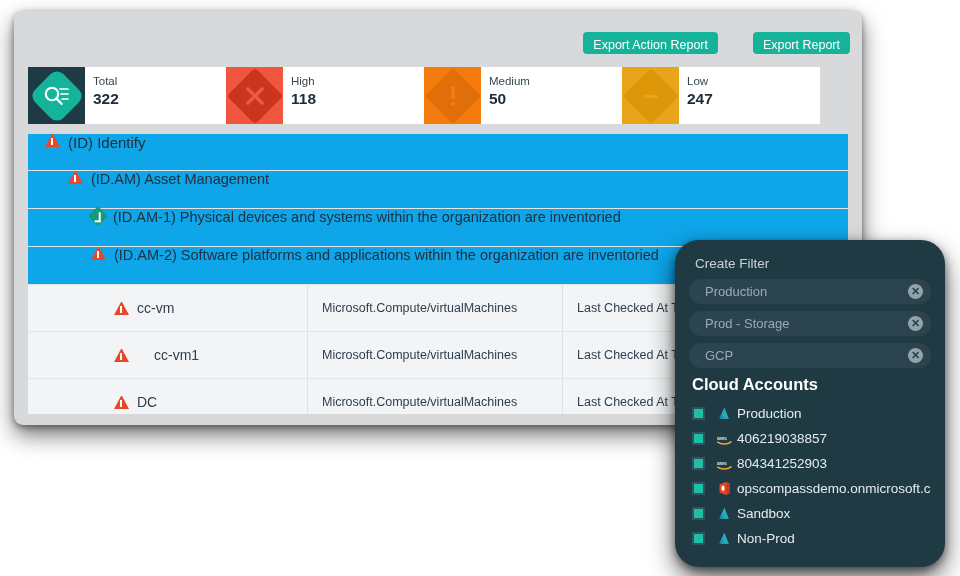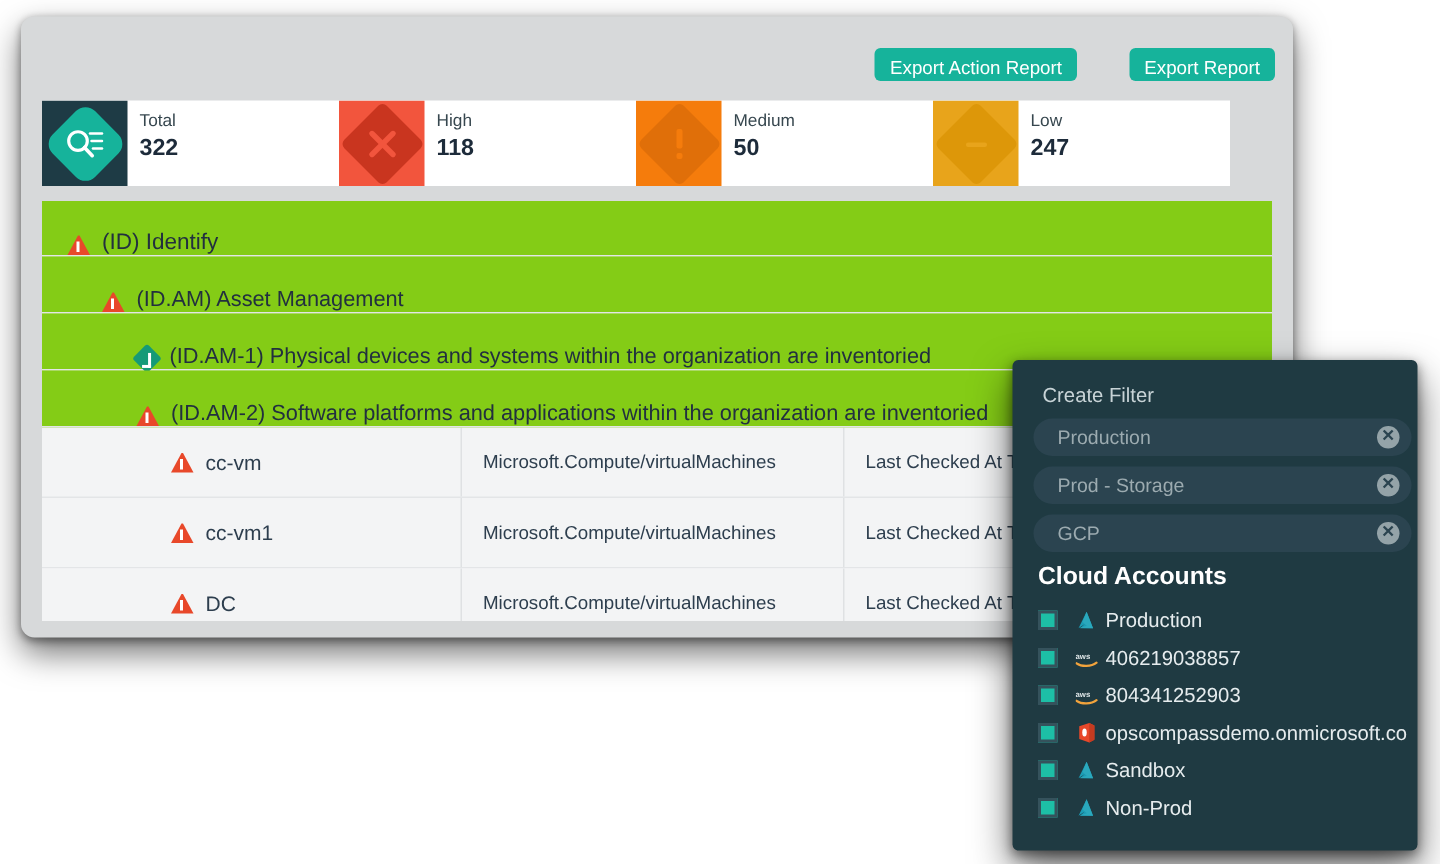--- a/index.html
+++ b/index.html
@@ -131,23 +131,23 @@
     top: 123px;
     width: 820px;
     height: 280px;
     background: #ffffff;
     overflow: hidden;
   }
 
   .list-row {
     position: relative;
     border-bottom: 1px solid #e3e5e7;
-    background: #84cc16;
-    display: flex;
-    align-items: flex-end;
+    background: #0ea5e9;
+    display: flex;
+    align-items: flex-start;
   }
   .row-l0 { height: 37px; padding-left: 17px; }
   .row-l1 { height: 38px; padding-left: 40px; }
   .row-l2 { height: 38px; padding-left: 63px; }
 
   .row-text {
     font-size: 14.5px;
     color: #22303f;
     margin-left: 8px;
     white-space: nowrap;
@@ -243,23 +243,23 @@
   .cell-checked  { width: 285px; border-right: none; }
 
   
   #filter-panel {
     position: absolute;
     left: 675px;
     top: 240px;
     width: 270px;
     height: 327px;
     background: #1f3a42;
-    border-radius: 4px;
+    border-radius: 24px;
     box-shadow: 0 12px 26px rgba(0,0,0,0.6), 0 3px 8px rgba(0,0,0,0.45);
-    padding: 14px 4px 0 14px;
+    padding: 14px 14px 0 14px;
     overflow: hidden;
   }
   #filter-title {
     font-size: 13.5px;
     color: #c7d3d6;
     margin: 2px 0 8px 6px;
   }
   .filter-pill {
     height: 25px;
     background: #2b4450;
@@ -429,21 +429,21 @@
             <div class="cell cell-name">
               <span class="warn-tri"></span>
               <span style="margin-left:8px">cc-vm</span>
             </div>
             <div class="cell cell-type">Microsoft.Compute/virtualMachines</div>
             <div class="cell cell-checked">Last Checked At Today</div>
           </div>
           <div class="data-row">
             <div class="cell cell-name">
               <span class="warn-tri"></span>
-              <span style="margin-left:8px">cc-vm1</span>
+              <span style="margin-left:25px">cc-vm1</span>
             </div>
             <div class="cell cell-type">Microsoft.Compute/virtualMachines</div>
             <div class="cell cell-checked">Last Checked At Today</div>
           </div>
           <div class="data-row">
             <div class="cell cell-name">
               <span class="warn-tri"></span>
               <span style="margin-left:8px">DC</span>
             </div>
             <div class="cell cell-type">Microsoft.Compute/virtualMachines</div>

